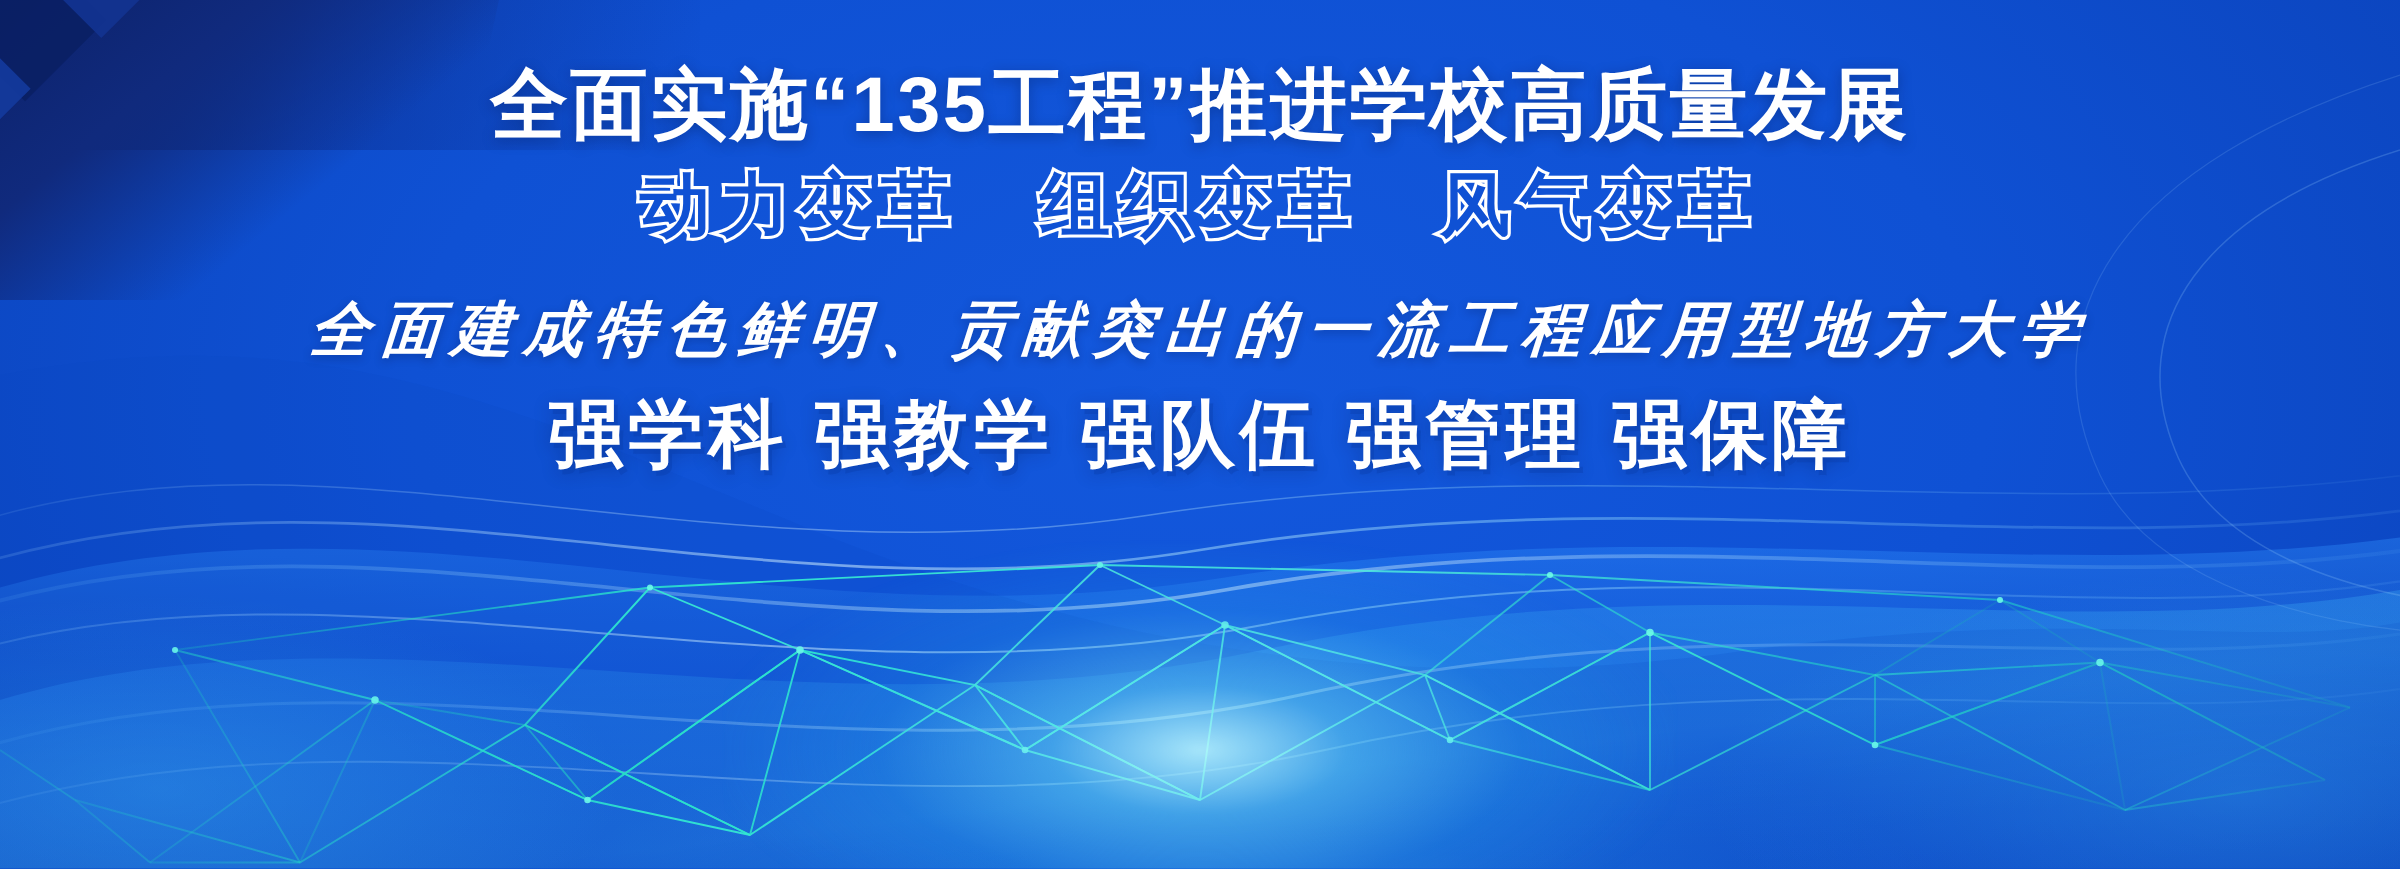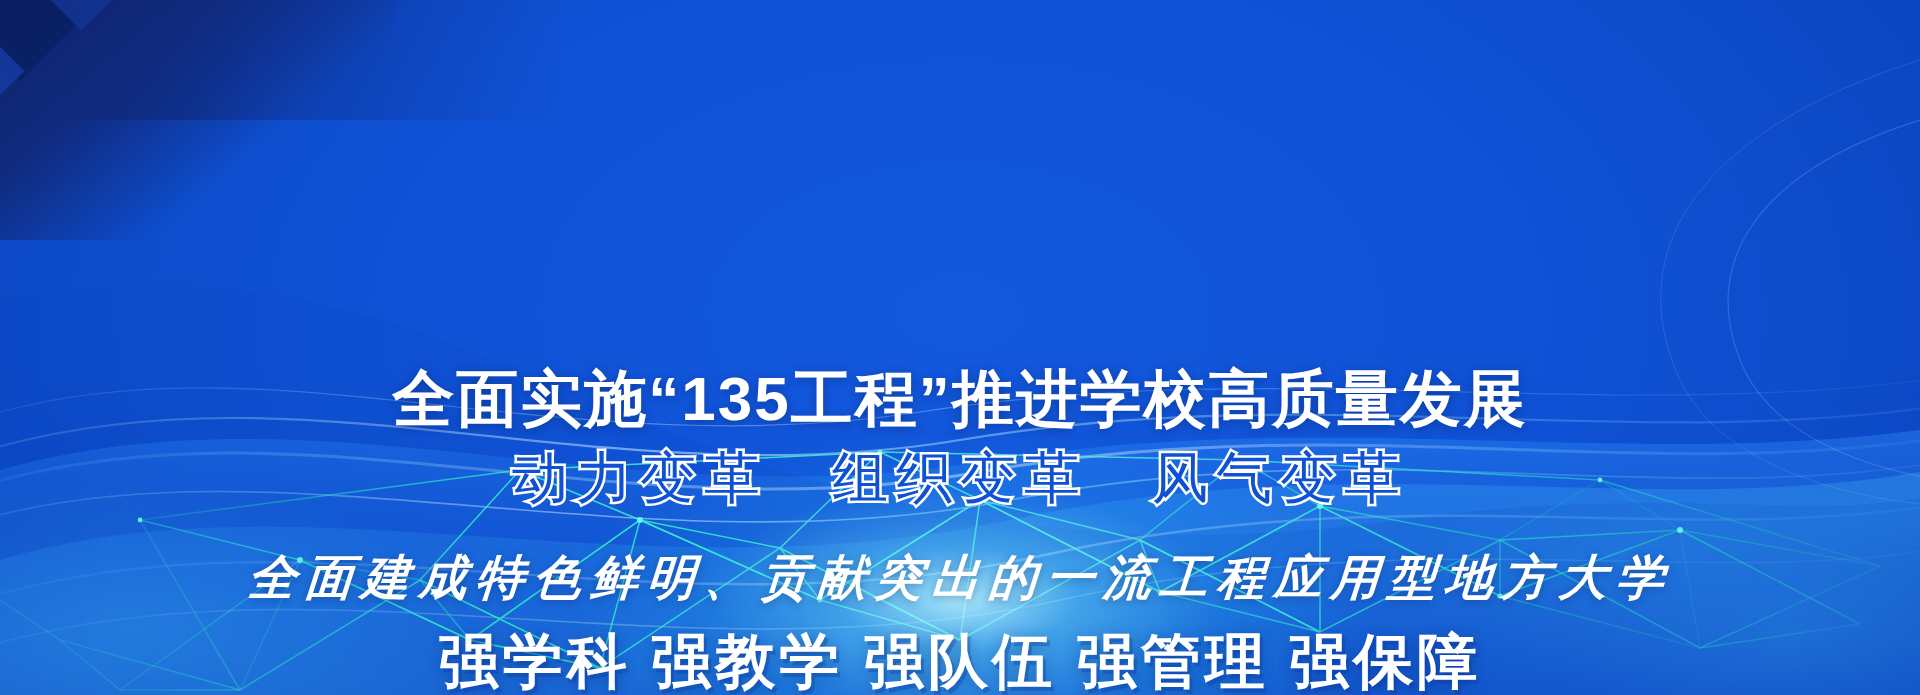--- a/index.html
+++ b/index.html
@@ -42,31 +42,31 @@
     background:radial-gradient(ellipse at 40% 60%, rgba(60,180,250,.30) 0%, rgba(30,130,230,0) 70%);
   }
   .glow-right{
     position:absolute;right:-160px;bottom:-60px;width:720px;height:300px;
     background:radial-gradient(ellipse at 60% 60%, rgba(70,195,255,.26) 0%, rgba(30,130,230,0) 70%);
   }
   .svg-deco{position:absolute;inset:0;width:1920px;height:695px;}
   
   .content{
     position:absolute;inset:0;display:flex;flex-direction:column;
-    align-items:center;justify-content:flex-end;
+    align-items:center;justify-content:flex-start;
   }
   .line1{
     margin-top:52px;
     font-size:62px;font-weight:bold;color:#ffffff;letter-spacing:2px;
     line-height:1.08;white-space:nowrap;
     text-shadow:0 2px 10px rgba(3,20,70,.35);
   }
   .line2{
     margin-top:14px;
-    font-size:56px;font-weight:normal;letter-spacing:8px;
+    font-size:56px;font-weight:bold;letter-spacing:8px;
     line-height:1.1;white-space:nowrap;
     color:#0f51d4;
     -webkit-text-stroke:5px #ffffff;
     paint-order:stroke fill;
     text-shadow:0 0 0 #fff;
   }
   .line3{
     margin-top:44px;
     font-size:48px;font-weight:bold;color:#ffffff;
     font-family:"Liberation Serif","DejaVu Serif",serif;

